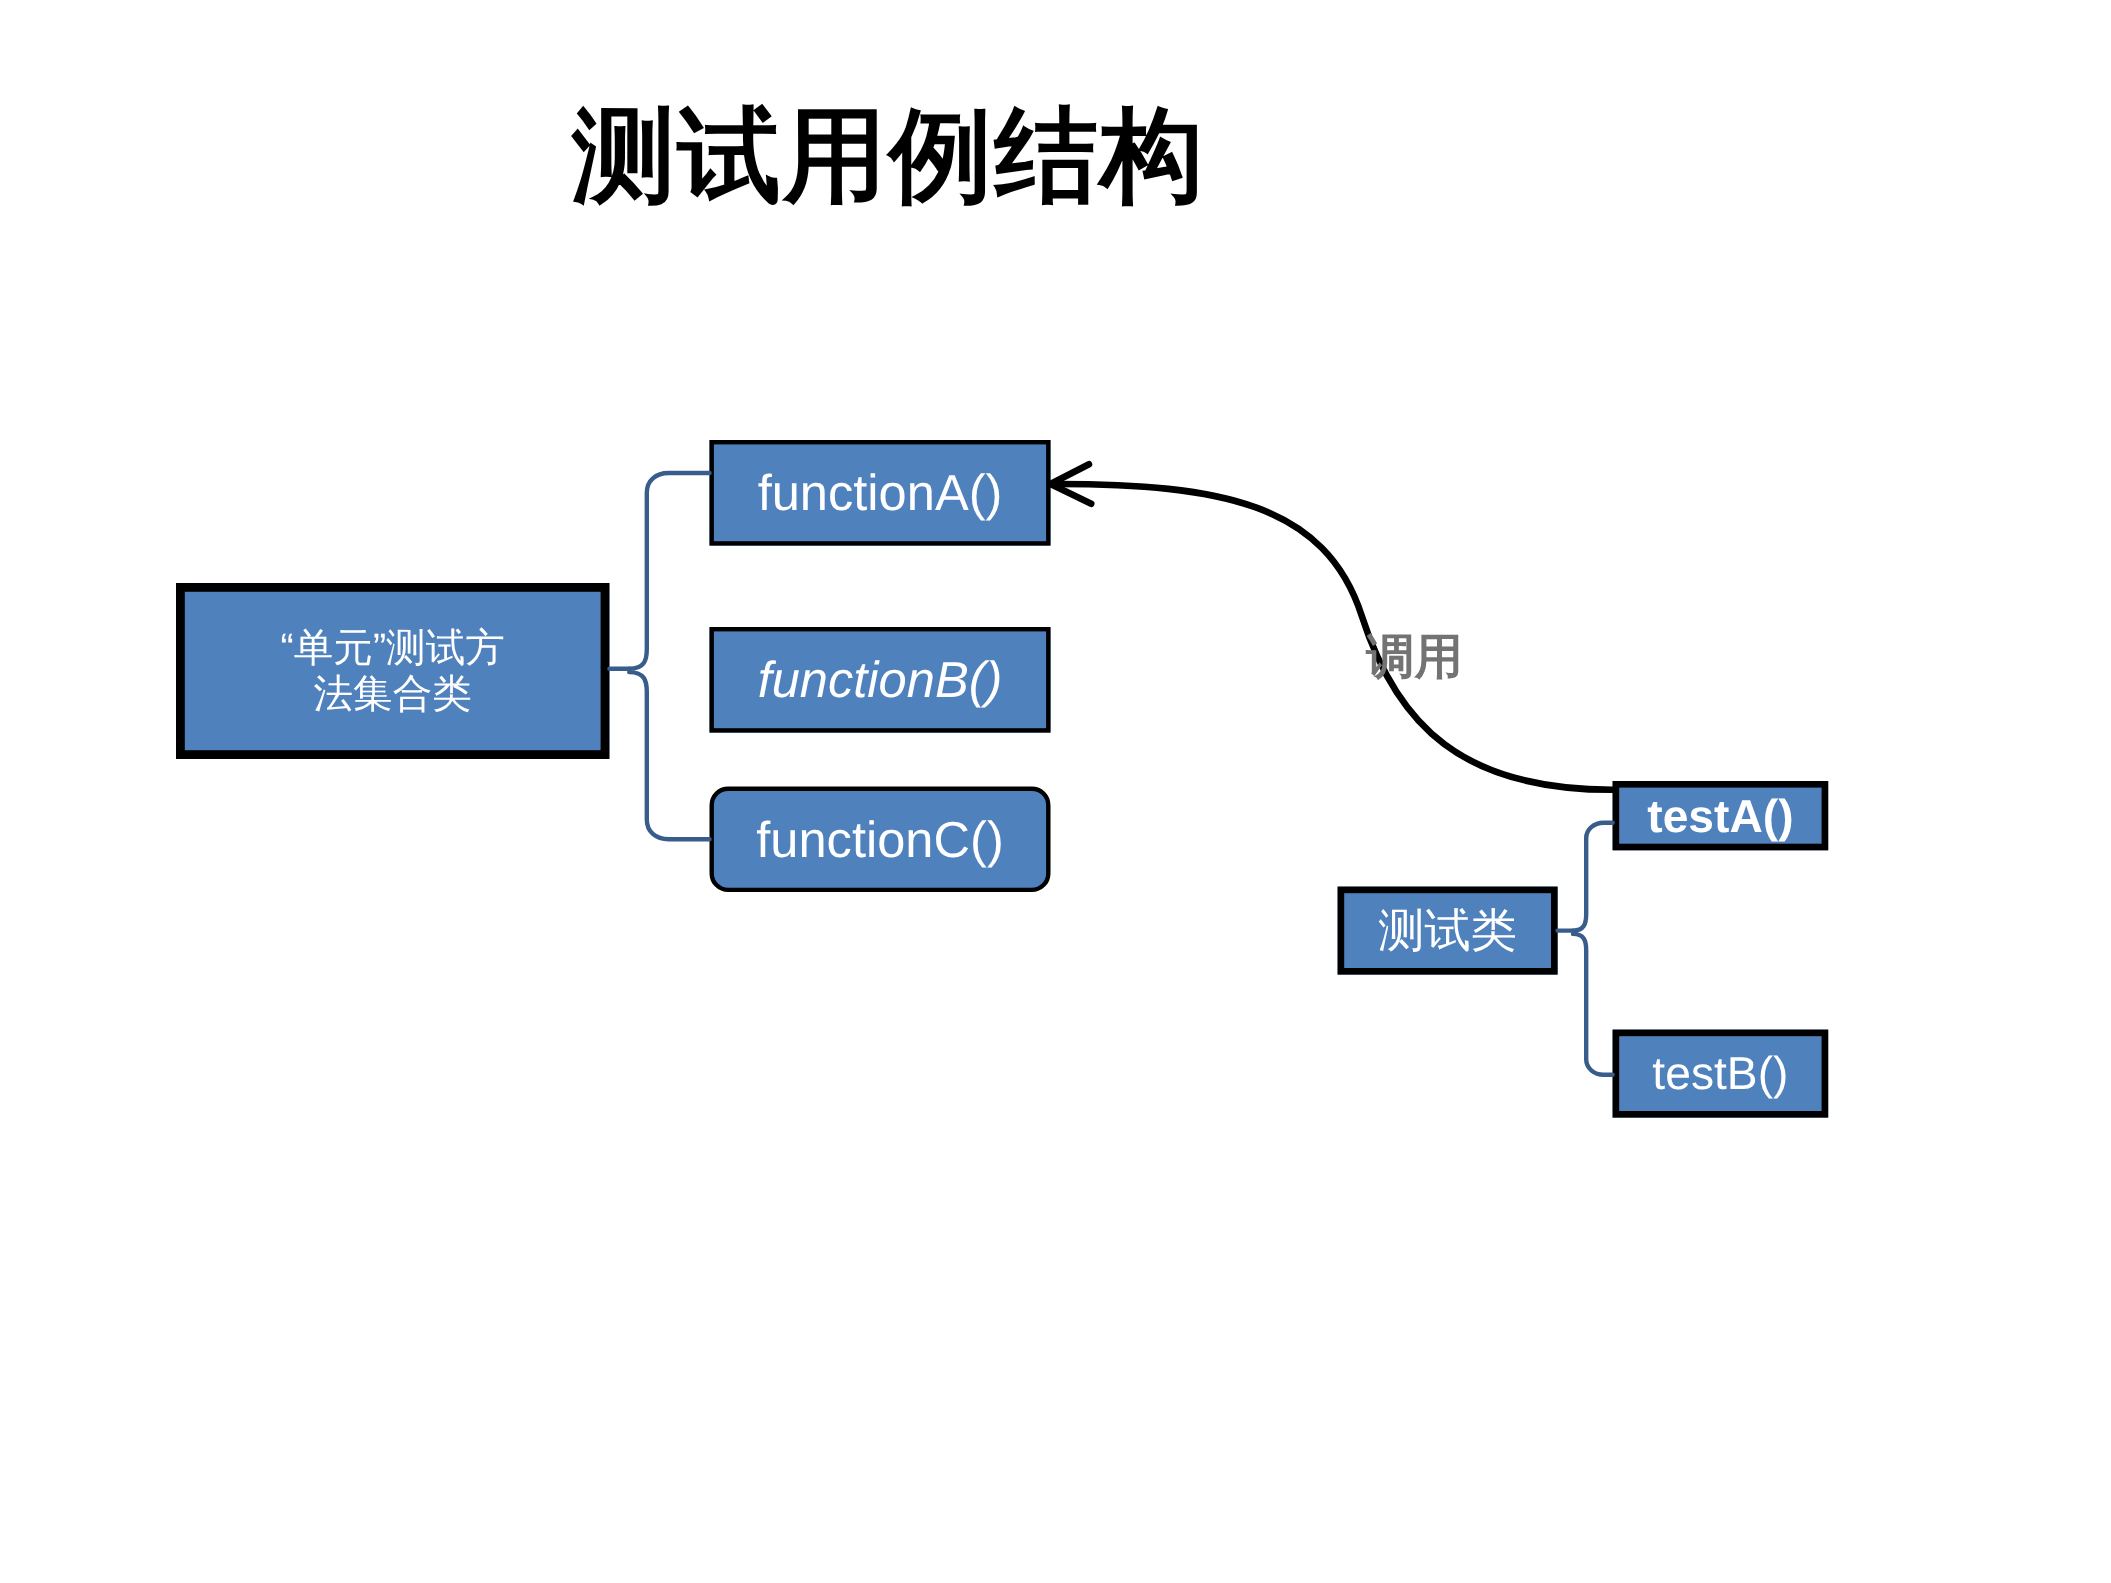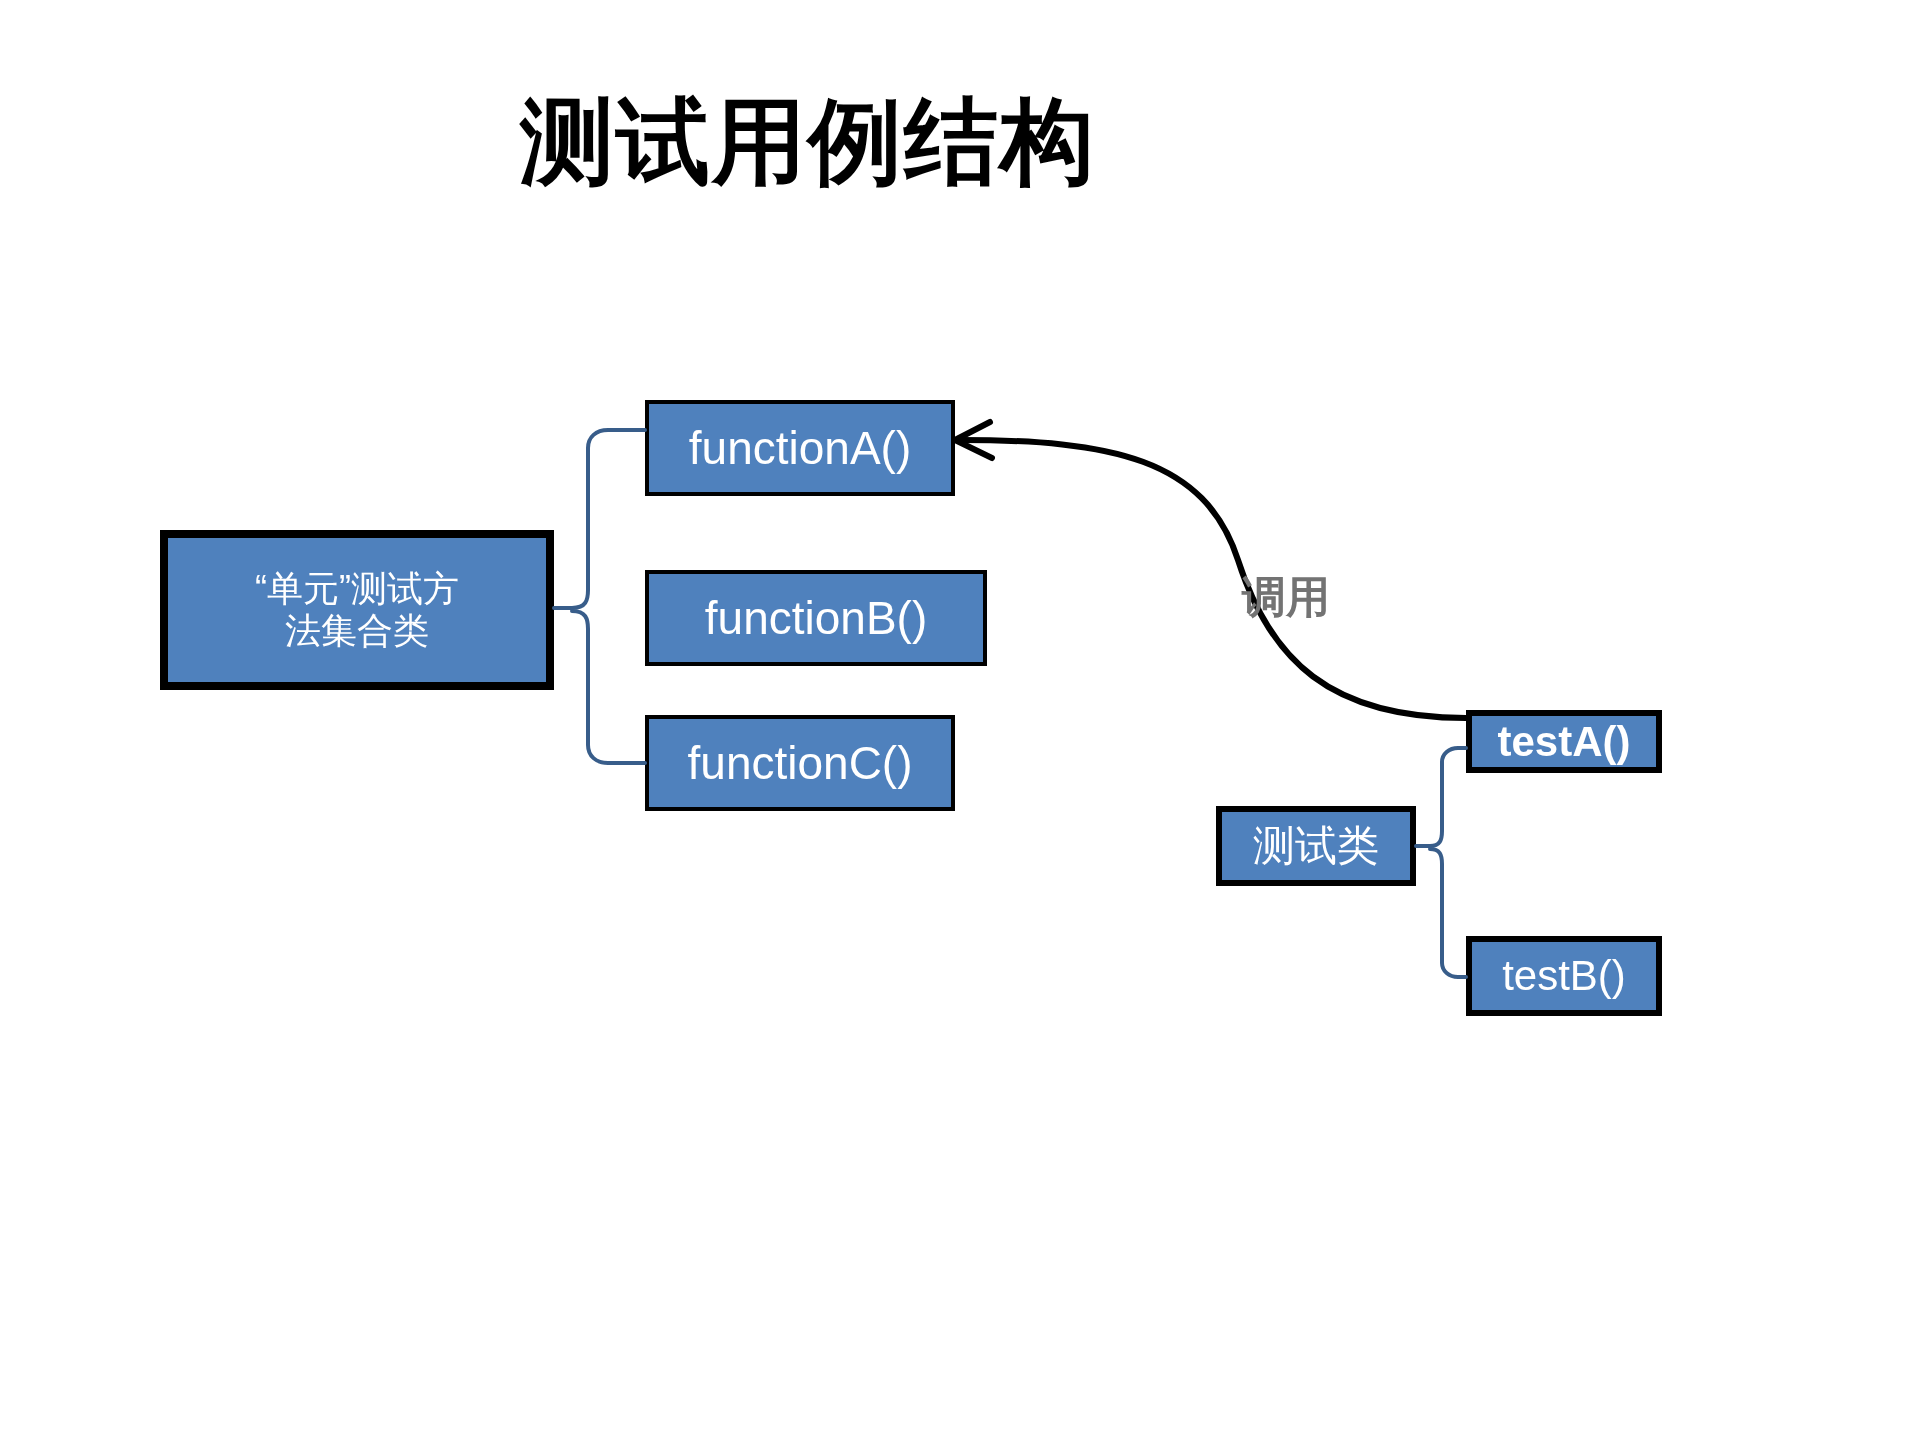--- a/index.html
+++ b/index.html
@@ -63,22 +63,22 @@
     white-space: pre-line;
   }
 
   
   #box-unit-class {
     left: 160px;  top: 530px;  width: 394px;  height: 160px;
     font-size: 36px;
     border-width: 8px;
   }
   #box-function-a { left: 645px; top: 400px; width: 310px; height: 96px; font-size: 46px; }
-  #box-function-b { left: 645px; top: 570px; width: 342px; height: 96px; font-size: 46px; }
-  #box-function-c { left: 645px; top: 715px; width: 310px; height: 96px; font-size: 46px; }
+  #box-function-b { left: 645px; top: 570px; width: 310px; height: 96px; font-size: 46px; font-style: italic; }
+  #box-function-c { left: 645px; top: 715px; width: 310px; height: 96px; font-size: 46px; border-radius: 17px; }
 
   #box-test-class  { left: 1216px; top: 806px; width: 200px; height: 80px; font-size: 42px; border-width: 6px; }
   #box-test-a      { left: 1466px; top: 710px; width: 196px; height: 63px; font-size: 42px; border-width: 6px; font-weight: bold; }
   #box-test-b      { left: 1466px; top: 936px; width: 196px; height: 80px; font-size: 42px; border-width: 6px; }
 
   
   #connector-layer,
   #arrow-layer {
     position: absolute;
     left: 0;

